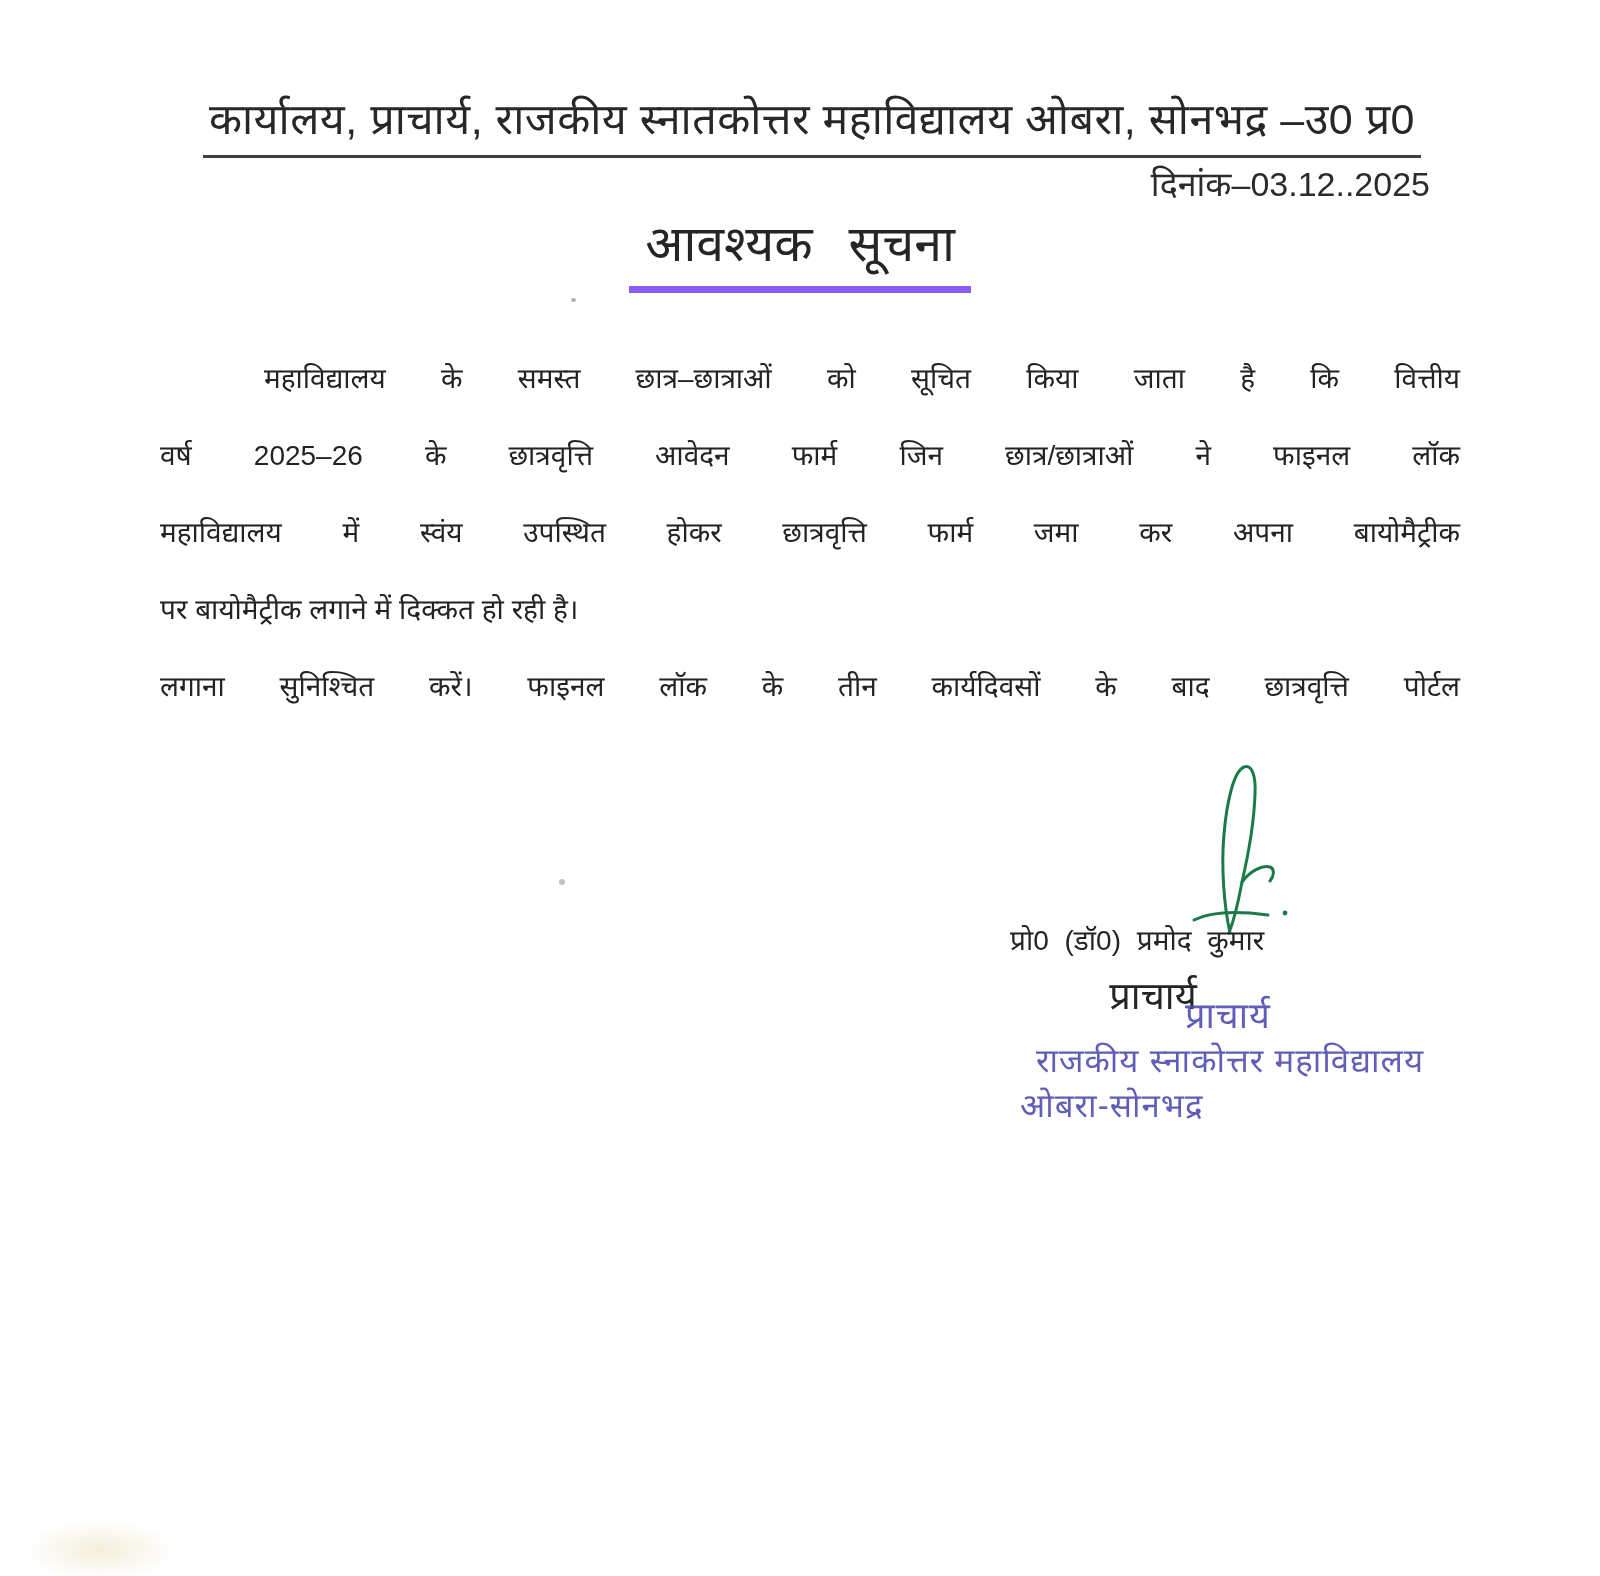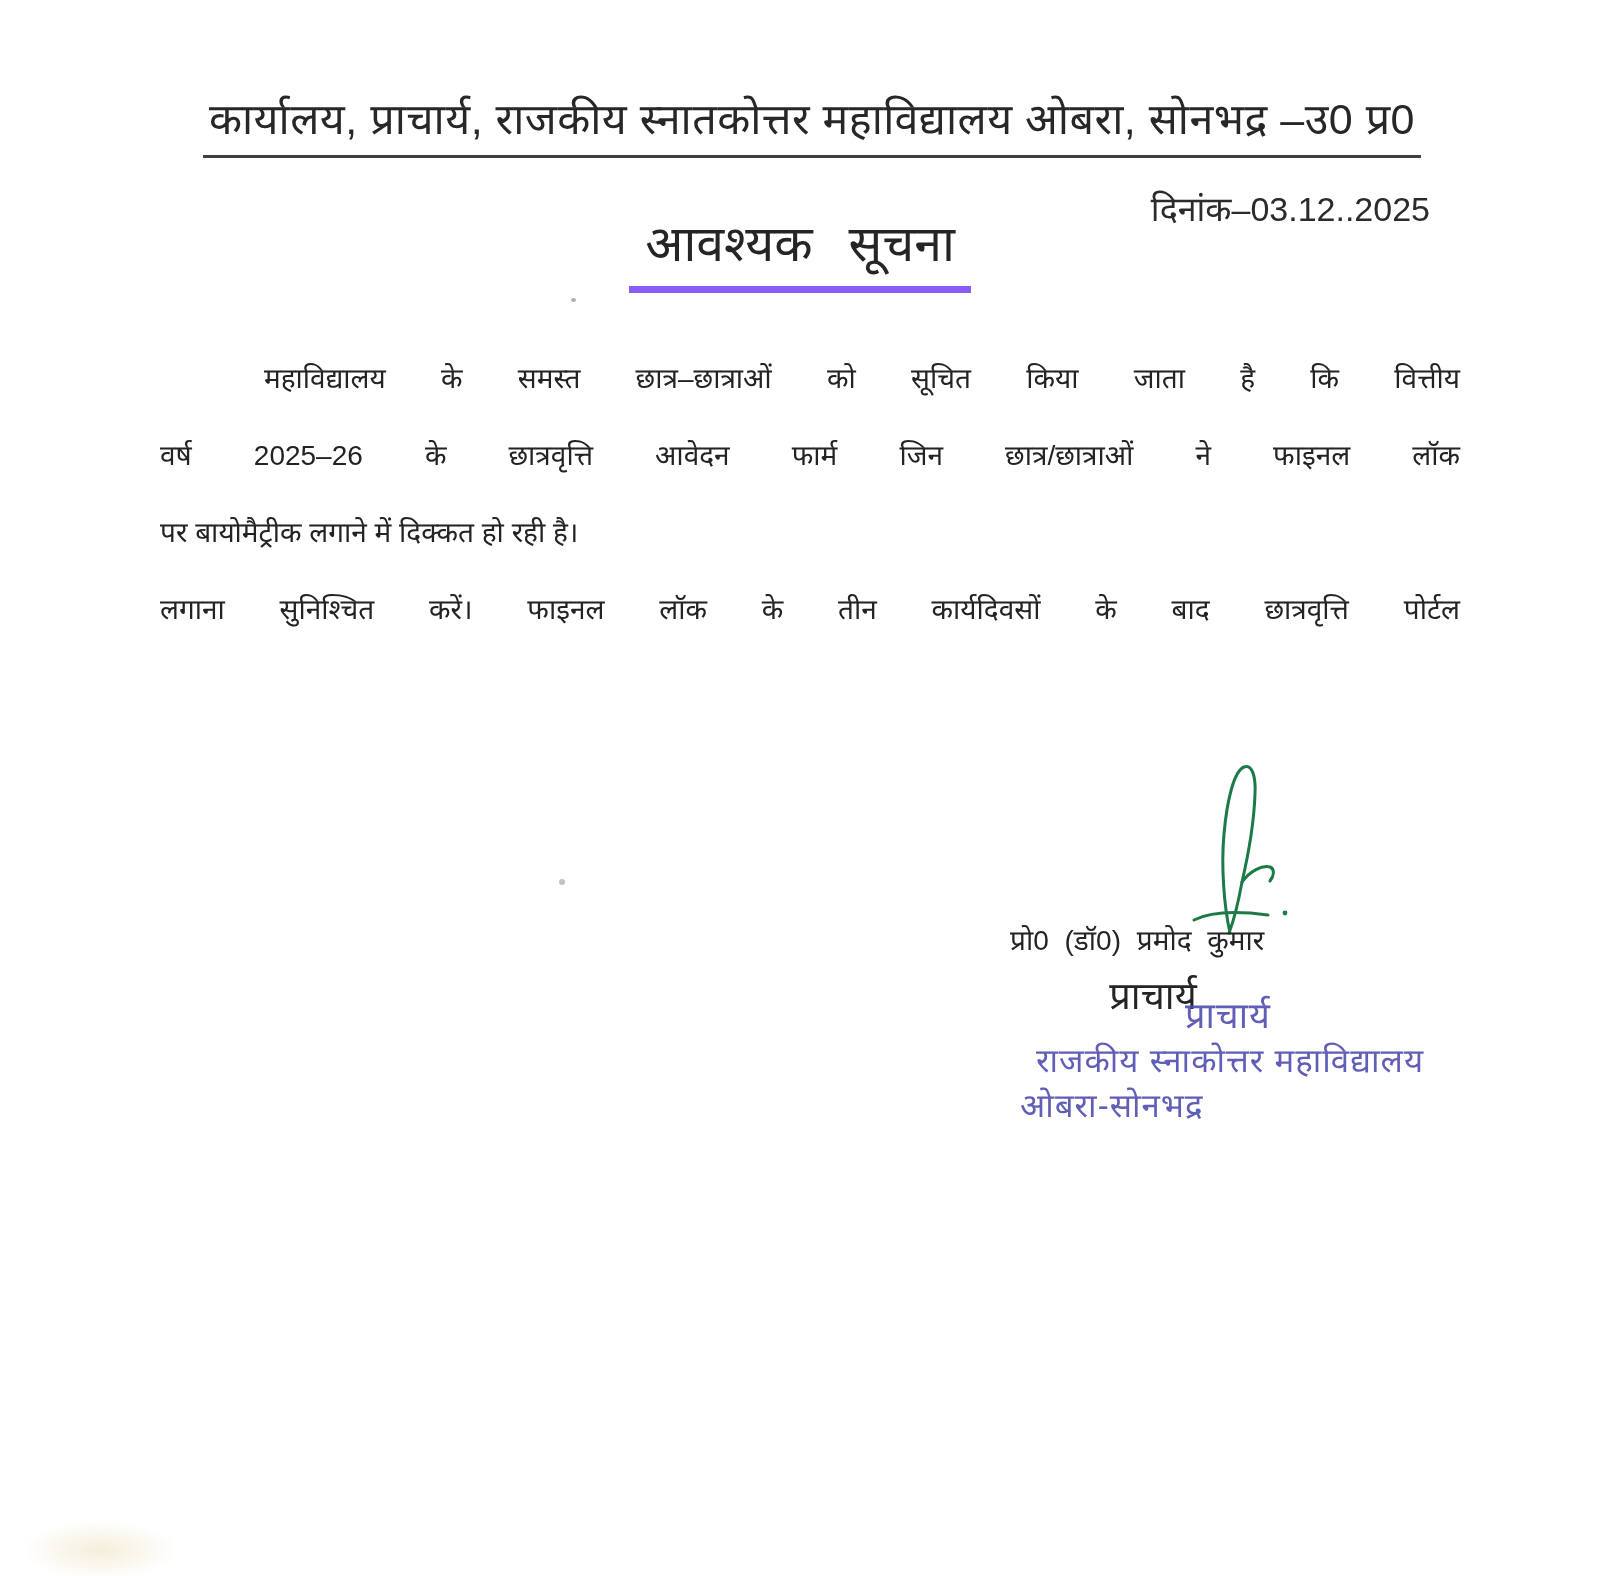--- a/index.html
+++ b/index.html
@@ -36,21 +36,20 @@
     letter-spacing: 0.5px;
     color: #272727;
     border-bottom: 3px solid #3f3f3f;
     padding: 0 6px 8px 6px;
   }
   .date-line {
     position: absolute;
     top: 160px; right: 170px;
     font-size: 34px;
     color: #2b2b2b;
-    margin-top: 25px;
   }
   .title-wrap {
     position: absolute;
     top: 208px; left: 0;
     width: 100%;
     text-align: center;
   }
   .title-text {
     display: inline-block;
     font-size: 50px;
@@ -141,20 +140,21 @@
 
   <div class="date-line">दिनांक–03.12..2025</div>
 
   <div class="title-wrap">
     <span class="title-text">आवश्यक सूचना</span>
   </div>
 
   <div class="body-block">
     <div class="body-line first">महाविद्यालय के समस्त छात्र–छात्राओं को सूचित किया जाता है कि वित्तीय</div>
     <div class="body-line">वर्ष 2025–26 के छात्रवृत्ति आवेदन फार्म जिन छात्र/छात्राओं ने फाइनल लॉक</div>
+    <div class="body-line">महाविद्यालय में स्वंय उपस्थित होकर छात्रवृत्ति फार्म जमा कर अपना बायोमैट्रीक</div>
     <div class="body-line last">पर बायोमैट्रीक लगाने में दिक्कत हो रही है।</div>
     <div class="body-line">लगाना सुनिश्चित करें। फाइनल लॉक के तीन कार्यदिवसों के बाद छात्रवृत्ति पोर्टल</div>
   </div>
 
   <svg class="signature-svg" viewBox="0 0 132 182" xmlns="http://www.w3.org/2000/svg">
     <g fill="none" stroke="#1c7a48" stroke-width="3" stroke-linecap="round">
       <path d="M52 179 C46 152 43 112 46 80 C49 46 56 17 66 13 C74 10 78 22 77 40 C76 70 70 102 64 128 C60 150 56 166 51 179"></path>
       <path d="M64 128 C72 117 84 111 92 113 C97 115 96 122 92 127"></path>
       <path d="M16 166 C34 157 60 157 90 161"></path>
       <circle cx="107" cy="159" r="2.4" fill="#1c7a48" stroke="none"></circle>

